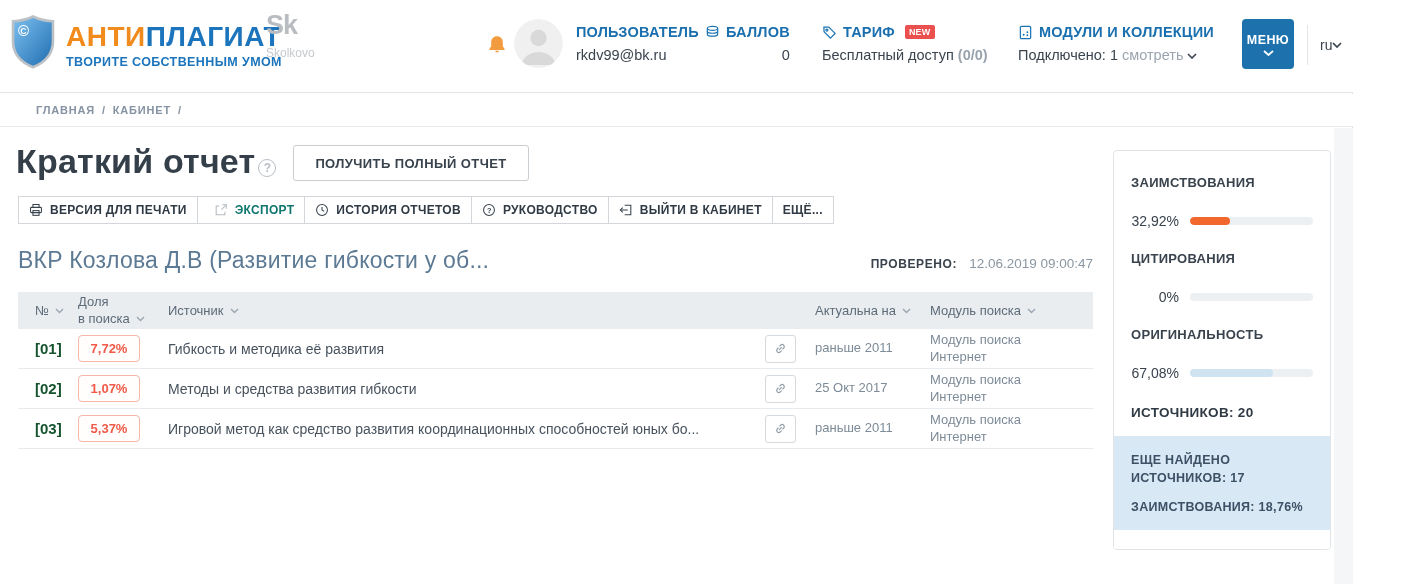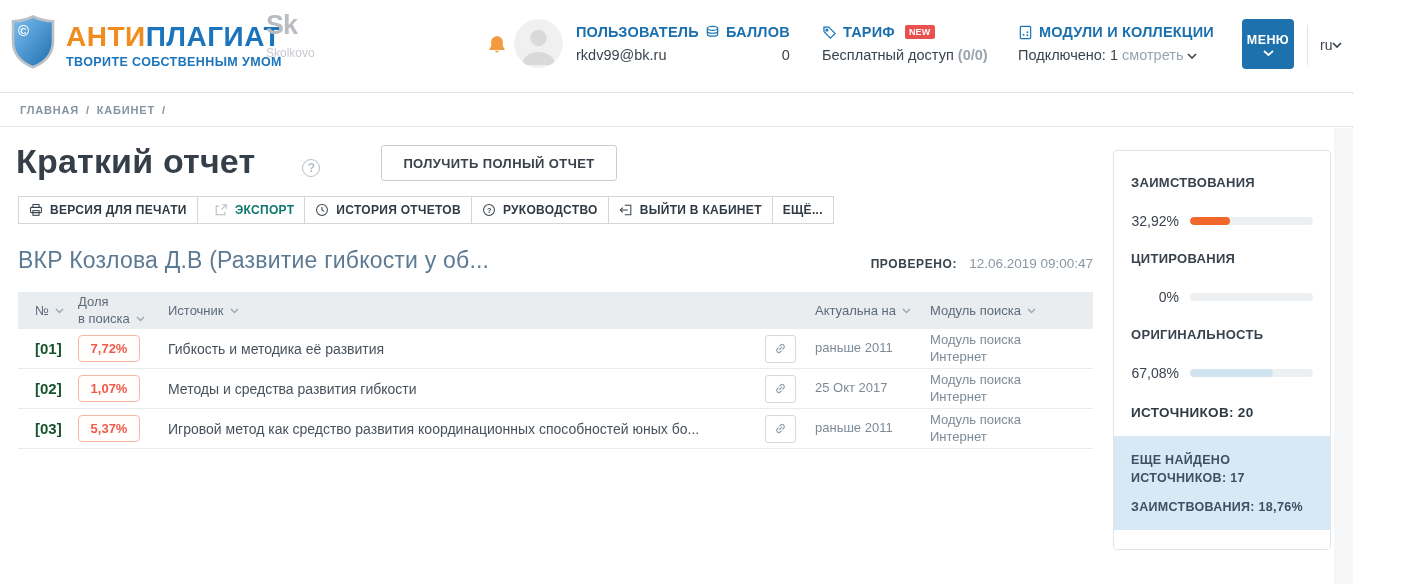--- a/index.html
+++ b/index.html
@@ -29,25 +29,25 @@
   .modules-block { left:1018px; }
   .muted { color:#98a3ad; font-weight:bold; }
   .grey-link { color:#9aa5b0; }
   .new-badge { display:inline-block; background:#e9504e; color:#fff; font-size:9px; font-weight:bold; padding:2px 4px; border-radius:2px; margin-left:4px; vertical-align:2px; }
   .menu-btn { position:absolute; left:1242px; top:19px; width:52px; height:50px; background:#1d72ad; border:none; border-radius:4px; color:#fff; font-family:inherit; font-size:12.5px; font-weight:bold; letter-spacing:.4px; cursor:pointer; display:flex; flex-direction:column; align-items:center; justify-content:center; gap:3px; }
   .hdr-divider { position:absolute; left:1307px; top:25px; width:1px; height:40px; background:#e3e5e7; }
   .lang { position:absolute; left:1320px; top:37px; display:flex; align-items:center; gap:0; font-size:14px; color:#3a444e; cursor:pointer; }
 
   
   .breadcrumb-bar { position:absolute; left:0; top:94px; width:1353px; height:33px; background:#fff; border-bottom:1px solid #e6e8ea; display:flex; align-items:center; }
-  .breadcrumb { margin-left:20px; font-size:11px; font-weight:bold; letter-spacing:.8px; color:#8593a2; display:flex; gap:7px; }
+  .breadcrumb { margin-left:36px; font-size:11px; font-weight:bold; letter-spacing:.8px; color:#8593a2; display:flex; gap:7px; }
   .breadcrumb .crumb { cursor:pointer; }
 
   
-  .title-row { position:absolute; left:16px; top:141px; display:flex; align-items:center;gap:44px; }
+  .title-row { position:absolute; left:16px; top:141px; display:flex; align-items:center; }
   .page-title { font-size:34px; font-weight:bold; color:#353f49; letter-spacing:.2px; }
   .qmark { width:18px; height:18px; border:1.4px solid #b6bec5; border-radius:50%; color:#b6bec5; font-size:12px; font-weight:bold; display:inline-flex; align-items:center; justify-content:center; margin-left:3px; margin-top:14px; }
   .full-report-btn { margin-left:17px; margin-top:4px; height:36px; padding:0 21px; background:#fff; border:1px solid #c9ced3; border-radius:3px; font-family:inherit; font-size:13px; font-weight:bold; letter-spacing:.4px; color:#39434d; cursor:pointer; }
   .toolbar { position:absolute; left:18px; top:196px; display:flex; }
   .tbtn { display:flex; align-items:center; gap:7px; height:28px; padding:0 10px; background:#fff; border:1px solid #d3d7db; margin-left:-1px; font-size:12px; font-weight:bold; letter-spacing:.3px; color:#2f3a44; cursor:pointer; white-space:nowrap; }
   .tbtn:first-child { margin-left:0; }
   .tbtn.disabled { color:#0f766e; cursor:default;padding-left:16px; }
 
   
   .doc-row { position:absolute; left:18px; top:247px; width:1075px; display:flex; align-items:flex-end; }

